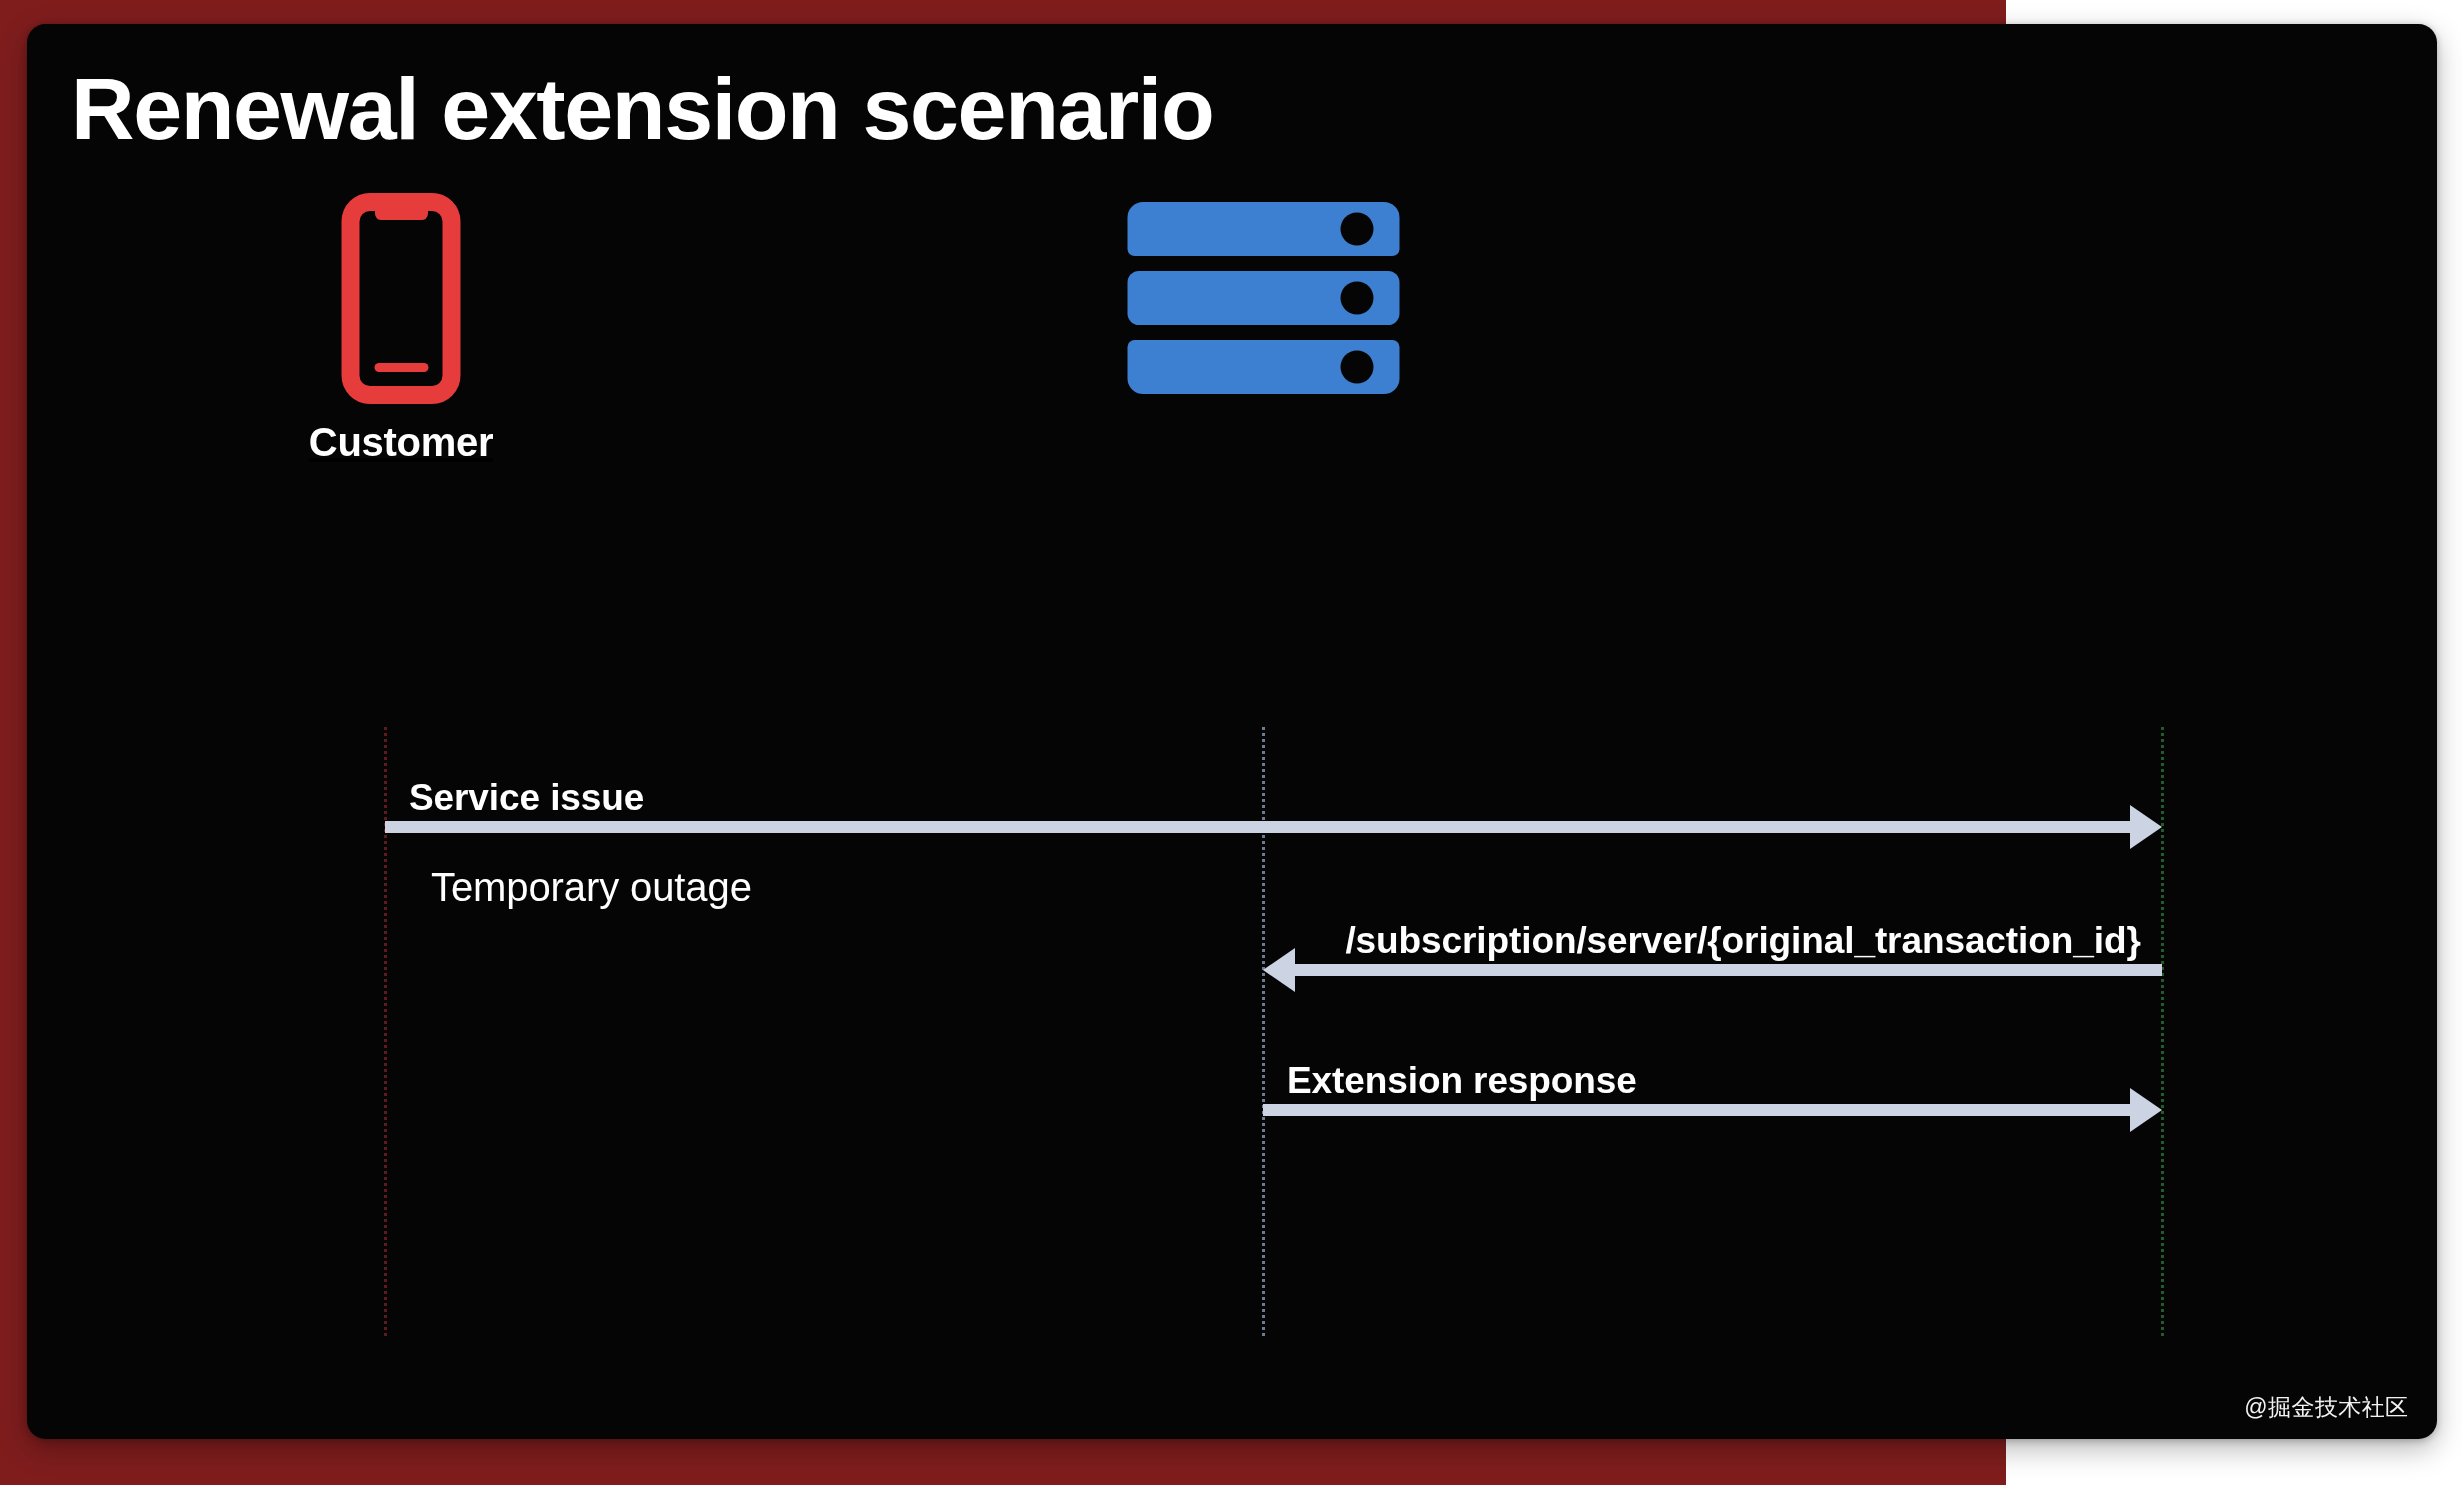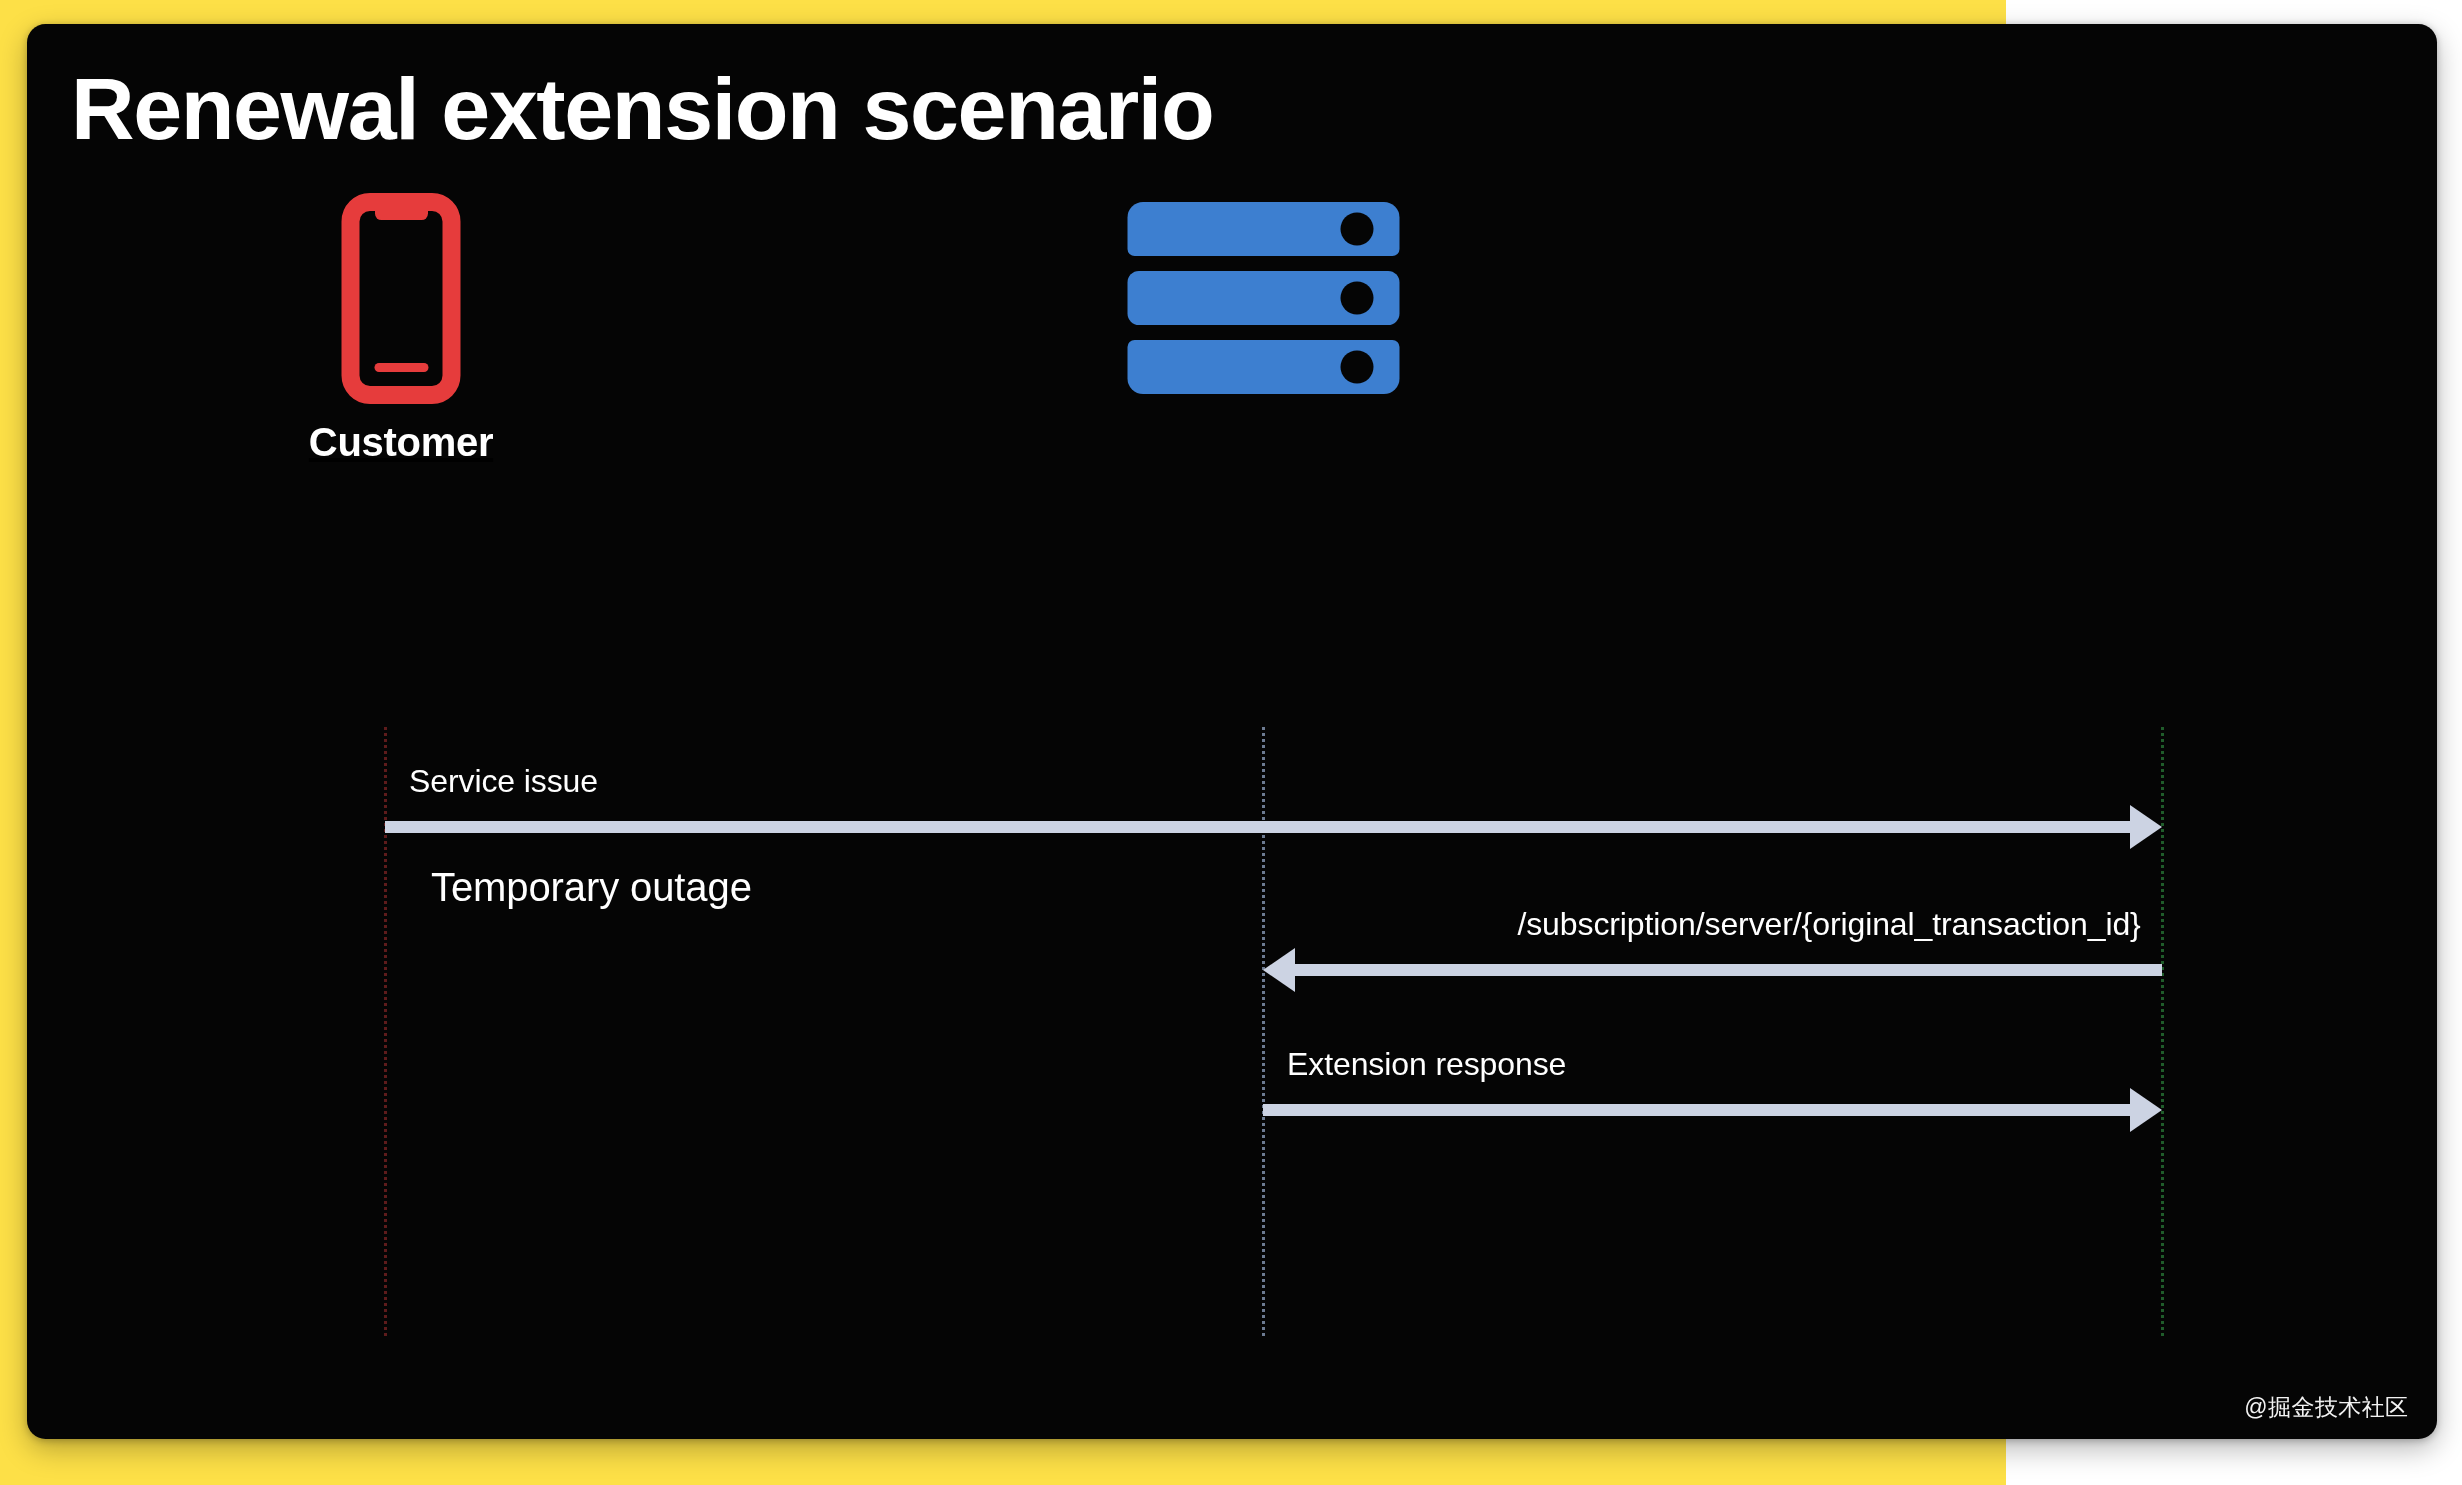--- a/index.html
+++ b/index.html
@@ -13,21 +13,21 @@
     height: 1485px;
     overflow: hidden;
     font-family: "Liberation Sans", sans-serif;
   }
 
   
   #canvas {
     position: relative;
     width: 2006px;
     height: 1485px;
-    background: #fde047;
+    background: #7f1d1d;
   }
 
   
   #slide {
     position: absolute;
     left: 27px;
     top: 23.5px;
     width: 2410px;
     height: 1415px;
     background: #050505;
@@ -171,24 +171,24 @@
   .msg-head.right {
     right: 0;
     border-left: 32px solid #ccd3e3;
   }
   .msg-head.left {
     left: 0;
     border-right: 32px solid #ccd3e3;
   }
   .msg-label {
     position: absolute;
-    bottom: 49px;
-    color: #ffffff;
-    font-size: 32px;
-    font-weight: 400;
+    bottom: 30px;
+    color: #ffffff;
+    font-size: 37px;
+    font-weight: 700;
     letter-spacing: -0.1px;
     white-space: nowrap;
   }
   .msg-label.align-left  { left: 24px; }
   .msg-label.align-right { right: 21.3px; }
 
   
   .note {
     position: absolute;
     color: #ffffff;

